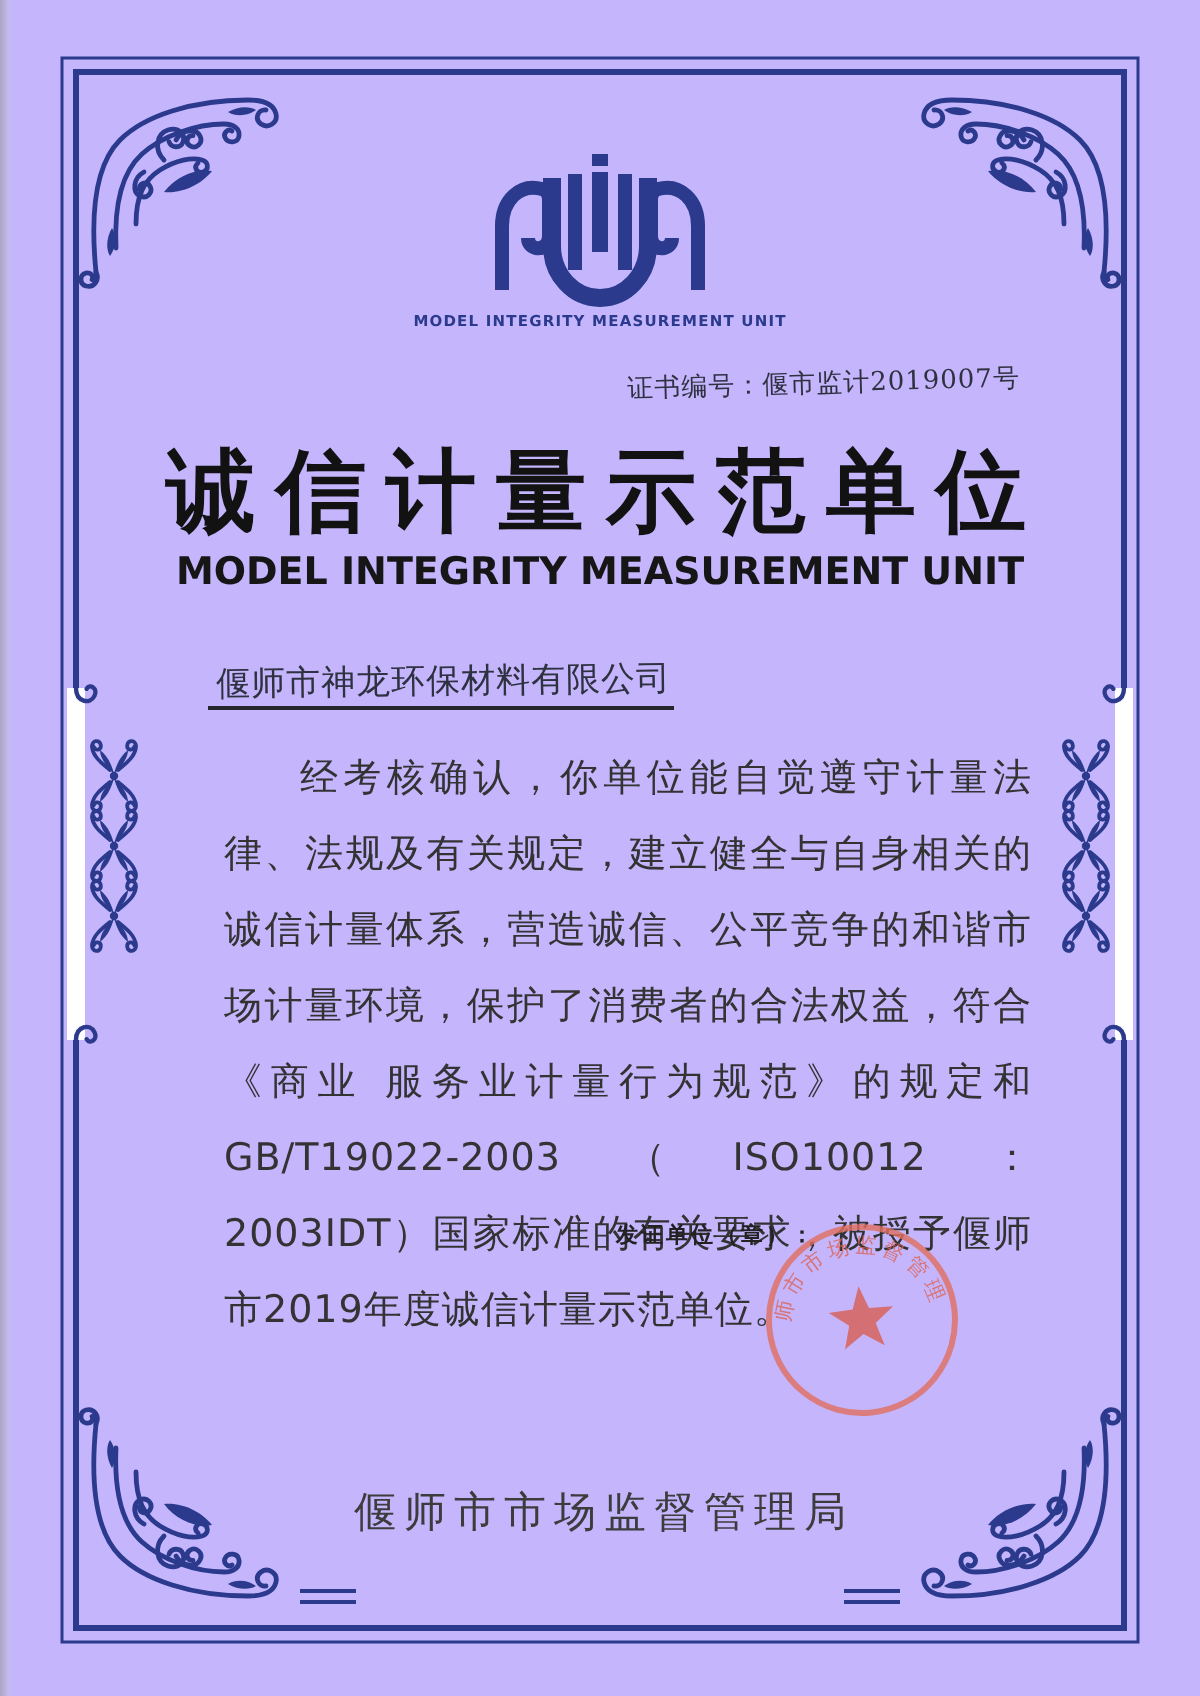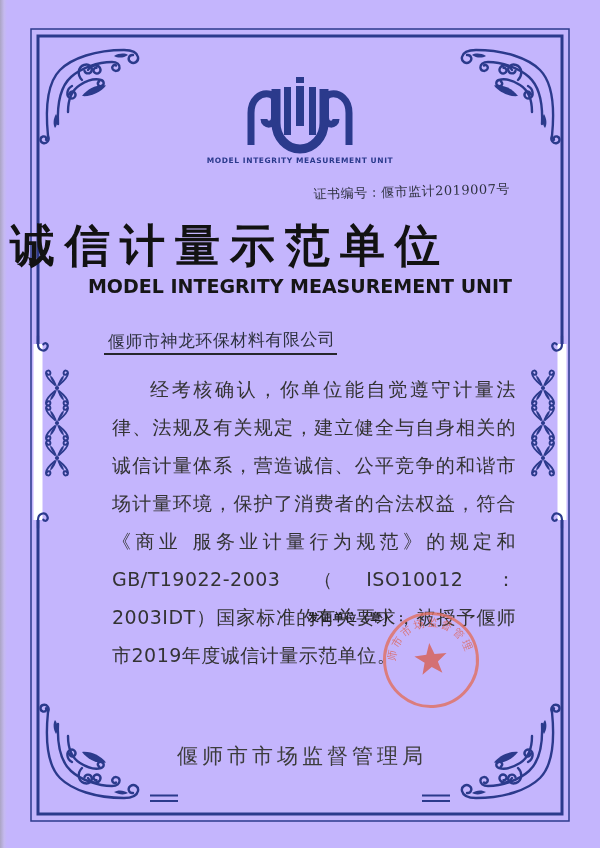--- a/index.html
+++ b/index.html
@@ -19,21 +19,21 @@
   
   .logo-caption{left:0;top:156px;width:600px;text-align:center;
     font-size:7.5px;font-weight:700;letter-spacing:.6px;color:#2b3a8c;}
   
   .hand{font-family:"DejaVu Serif","Liberation Serif",serif;color:#2e3140;}
   .cert-no{top:183px;left:300px;width:210px;text-align:right;font-size:13px;
     transform:rotate(-1.6deg);letter-spacing:.5px;}
   .company{top:329px;left:108px;width:240px;font-size:17px;transform:rotate(-.7deg);letter-spacing:.5px;}
   .company-line{top:353px;left:104px;width:233px;height:2px;background:#26262c;}
   
-  .title-zh{left:0;top:216px;width:596px;text-align:left;
+  .title-zh{left:0;top:216px;width:596px;text-align:center;
     font-family:"DejaVu Serif","Liberation Serif",serif;font-weight:900;
     font-size:45px;letter-spacing:10px;text-indent:10px;color:#121212;}
   .title-en{left:0;top:275px;width:600px;text-align:center;
     font-weight:800;font-size:19px;letter-spacing:0;color:#161616;}
   
   .body-text{left:112px;top:370px;width:404px;font-size:19px;line-height:38px;
     letter-spacing:.5px;color:#333;font-weight:500;text-align:justify;text-indent:2em;}
   
   .issuer{left:308px;top:610px;font-size:11px;font-weight:600;letter-spacing:1.5px;color:#222;}
   

